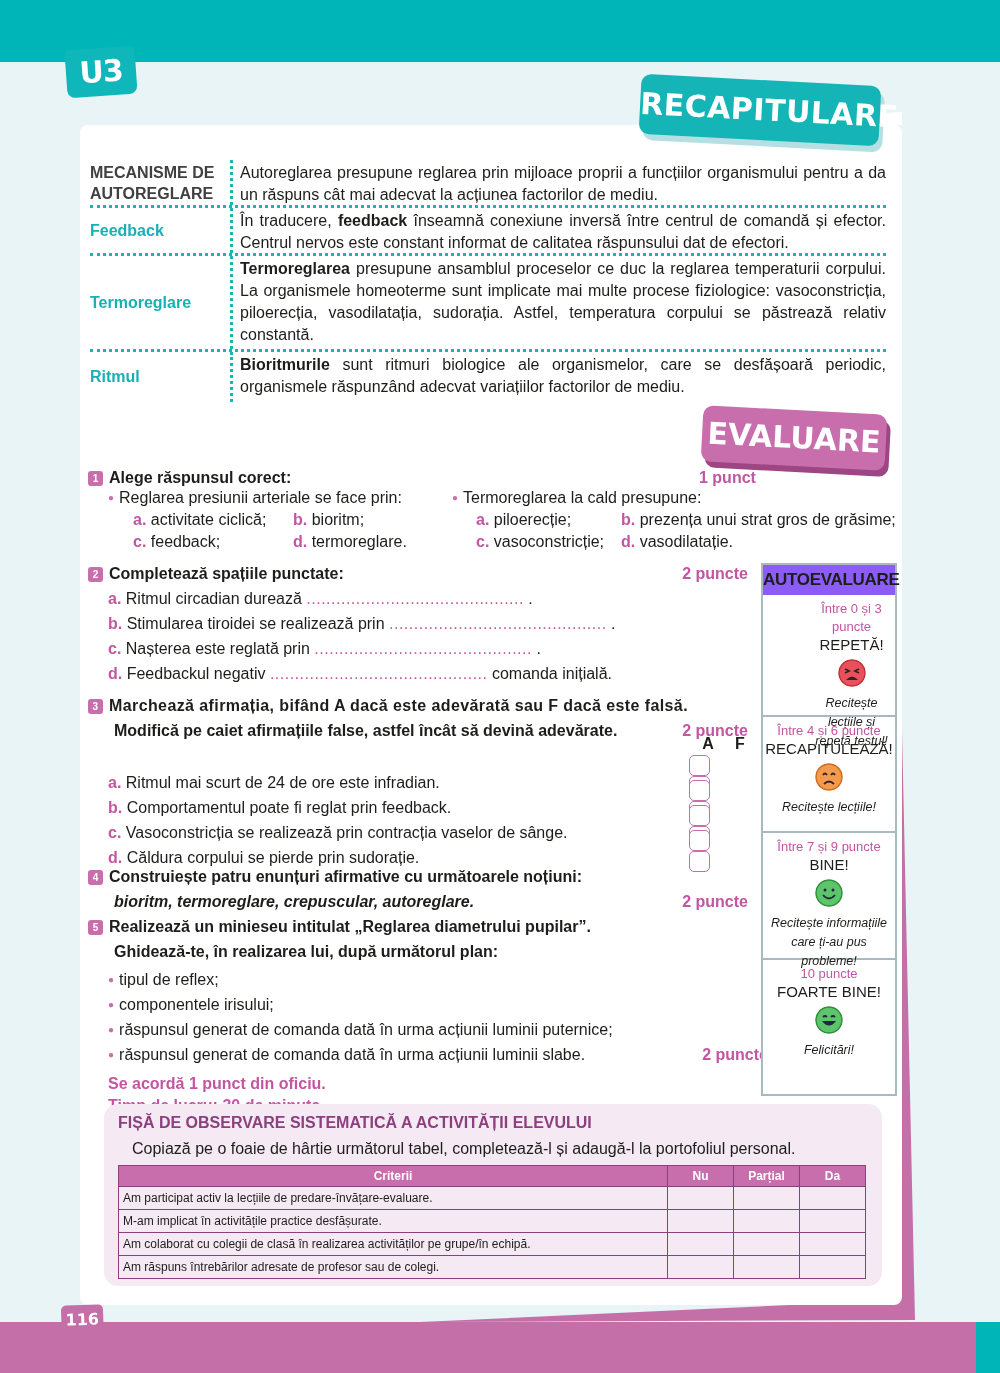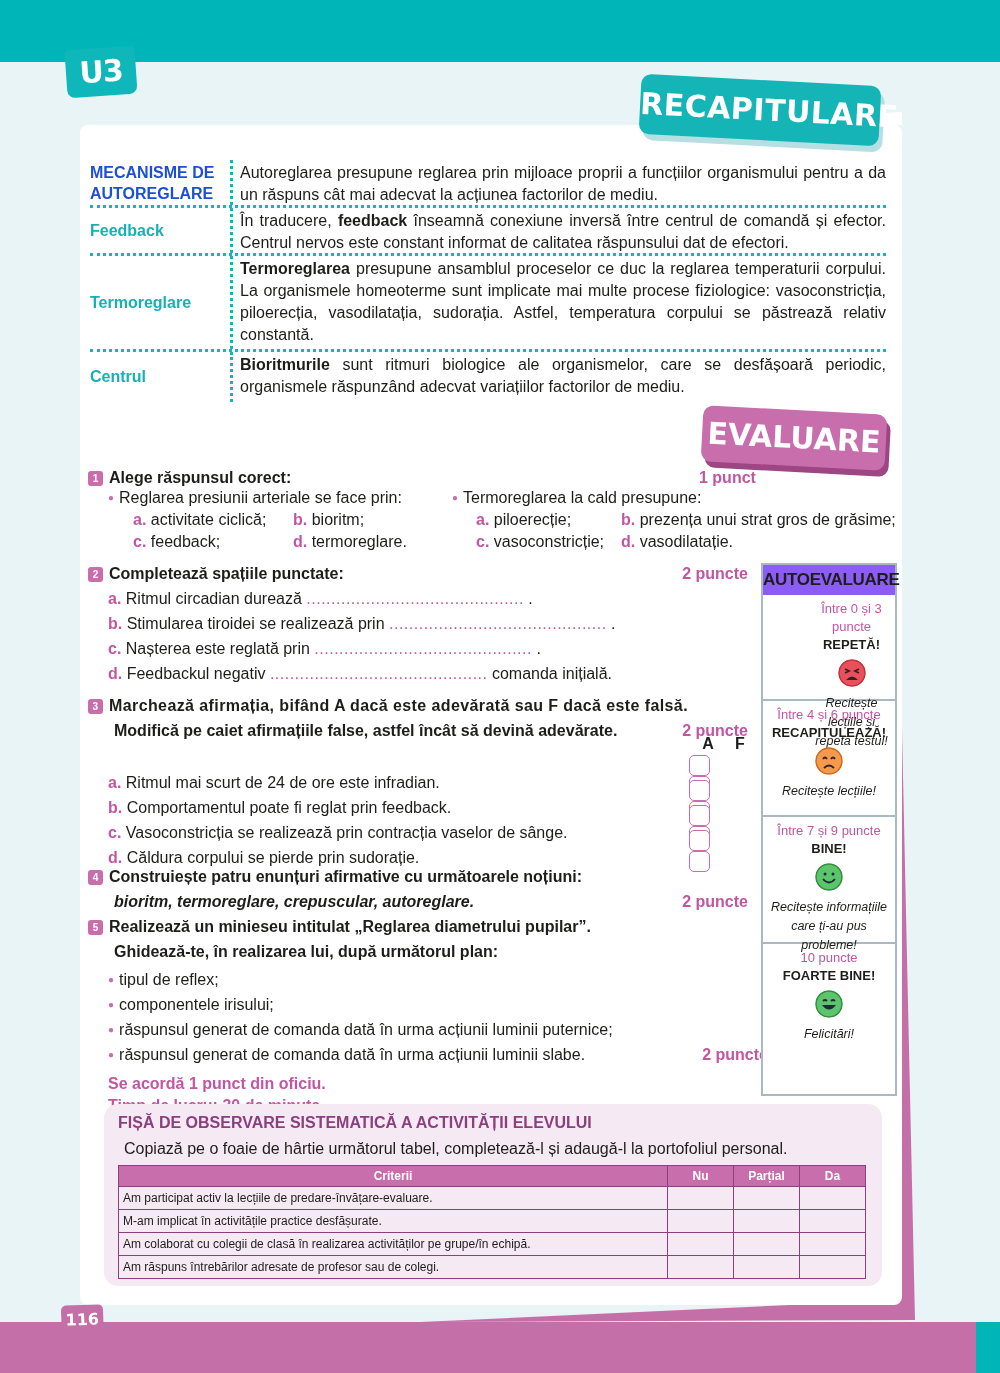--- a/index.html
+++ b/index.html
@@ -44,21 +44,21 @@
   }
   
   .recap-table { position: absolute; left: 90px; top: 160px; width: 796px; }
   .recap-row { display: flex; border-bottom: 3px dotted #17b4b8; }
   .recap-row:last-child { border-bottom: none; }
   .recap-term {
     width: 143px; padding-right: 8px; display: flex; align-items: center;
     font-weight: bold; font-size: 16px; color: #17b1b5;
     border-right: 3px dotted #17b4b8;
   }
-  .recap-term.pink { color: #1d4ed8; }
+  .recap-term.pink { color: #404040; }
   .recap-def { flex: 1; padding: 2px 0 2px 7px; font-size: 16px; line-height: 22px; text-align: justify; }
   .recap-def b { font-weight: bold; }
 
   
   .ex { position: absolute; font-size: 16px; line-height: 25px; }
   .num-badge {
     display: inline-block; width: 15px; height: 15px; background: #c96eac; color: #fff;
     font-size: 10px; font-weight: bold; text-align: center; line-height: 15px;
     border-radius: 3px; vertical-align: 1px; margin-right: 6px;
   }
@@ -76,33 +76,33 @@
   .auto {
     position: absolute; left: 761px; top: 563px; width: 136px; height: 533px;
     border: 2px solid #a9b9c0; background: #fff;
   }
   .auto-head {
     background: #8b5cf6; color: #1d1d1b; font-weight: bold; font-size: 17px;
     height: 30px; line-height: 30px; text-align: center; font-family: "Liberation Sans", sans-serif;
     letter-spacing: -0.3px;
   }
   .auto-cell { border-top: 2px solid #a9b9c0; text-align: center; padding: 5px 2px; height: 125px; }
-  .auto-cell:nth-child(2) { border-top: none; height: 104px; padding-left: 47px; }
+  .auto-cell:nth-child(2) { border-top: none; height: 120px; padding-left: 47px; }
   .auto-range { color: #c355a2; font-size: 13px; line-height: 18px; }
-  .auto-verdict { font-weight: bold; font-size: 13px; line-height: 18px; }
+  .auto-verdict { font-weight: normal; font-size: 15px; line-height: 18px; }
   .auto-note { font-style: italic; font-size: 12.5px; line-height: 19px; }
   .face { display: inline-block; width: 28px; height: 28px; border-radius: 50%; margin: 5px 0 3px; position: relative; }
 
   
   .obs {
     position: absolute; left: 104px; top: 1104px; width: 778px; height: 182px;
     background: #f5e9f3; border-radius: 14px;
   }
   .obs-title { position: absolute; left: 14px; top: 10px; font-weight: bold; color: #8c3f7f; font-size: 16px; }
-  .obs-sub { position: absolute; left: 20px; top: 36px; font-size: 16px; }
+  .obs-sub { position: absolute; left: 28px; top: 36px; font-size: 16px; }
   .obs-table { position: absolute; left: 14px; top: 61px; width: 748px; border-collapse: collapse; font-size: 12px; }
   .obs-table th {
     background: #c96eac; color: #fff; font-weight: bold; height: 21px; border: 1.5px solid #8c3f7f;
   }
   .obs-table td { height: 23px; border: 1.5px solid #8c3f7f; padding-left: 4px; background: #f5e9f3; }
   .obs-table .c { width: 66px; }
 
   .bottom-band { position: absolute; left: 0; top: 1322px; width: 976px; height: 51px; background: #c56fa9; }
   .bottom-teal { position: absolute; left: 976px; top: 1322px; width: 24px; height: 51px; background: #00b5b8; }
   .page-tab {
@@ -135,21 +135,21 @@
   </div>
   <div class="recap-row" style="height:48px;">
     <div class="recap-term">Feedback</div>
     <div class="recap-def"><span>În traducere, </span><b>feedback</b><span> înseamnă conexiune inversă între centrul de comandă și efector. Centrul nervos este constant informat de calitatea răspunsului dat de efectori.</span></div>
   </div>
   <div class="recap-row" style="height:96px;">
     <div class="recap-term">Termoreglare</div>
     <div class="recap-def"><b>Termoreglarea</b><span> presupune ansamblul proceselor ce duc la reglarea temperaturii corpului. La organismele homeoterme sunt implicate mai multe procese fiziologice: vasoconstricția, piloerecția, vasodilatația, sudorația. Astfel, temperatura corpului se păstrează relativ constantă.</span></div>
   </div>
   <div class="recap-row" style="height:50px;">
-    <div class="recap-term">Centrul</div>
+    <div class="recap-term">Ritmul</div>
     <div class="recap-def"><b>Bioritmurile</b><span> sunt ritmuri biologice ale organismelor, care se desfășoară periodic, organismele răspunzând adecvat variațiilor factorilor de mediu.</span></div>
   </div>
 </div>
 
 <div class="banner eval">EVALUARE</div>
 
 <div class="ex" style="left:88px; top:465px; width:820px;">
   <div style="display:flex;gap:27px;">
     <div style="width:584px;"><span class="num-badge">1</span><span class="q-title">Alege răspunsul corect:</span></div>
     <div class="pts">1 punct</div>

